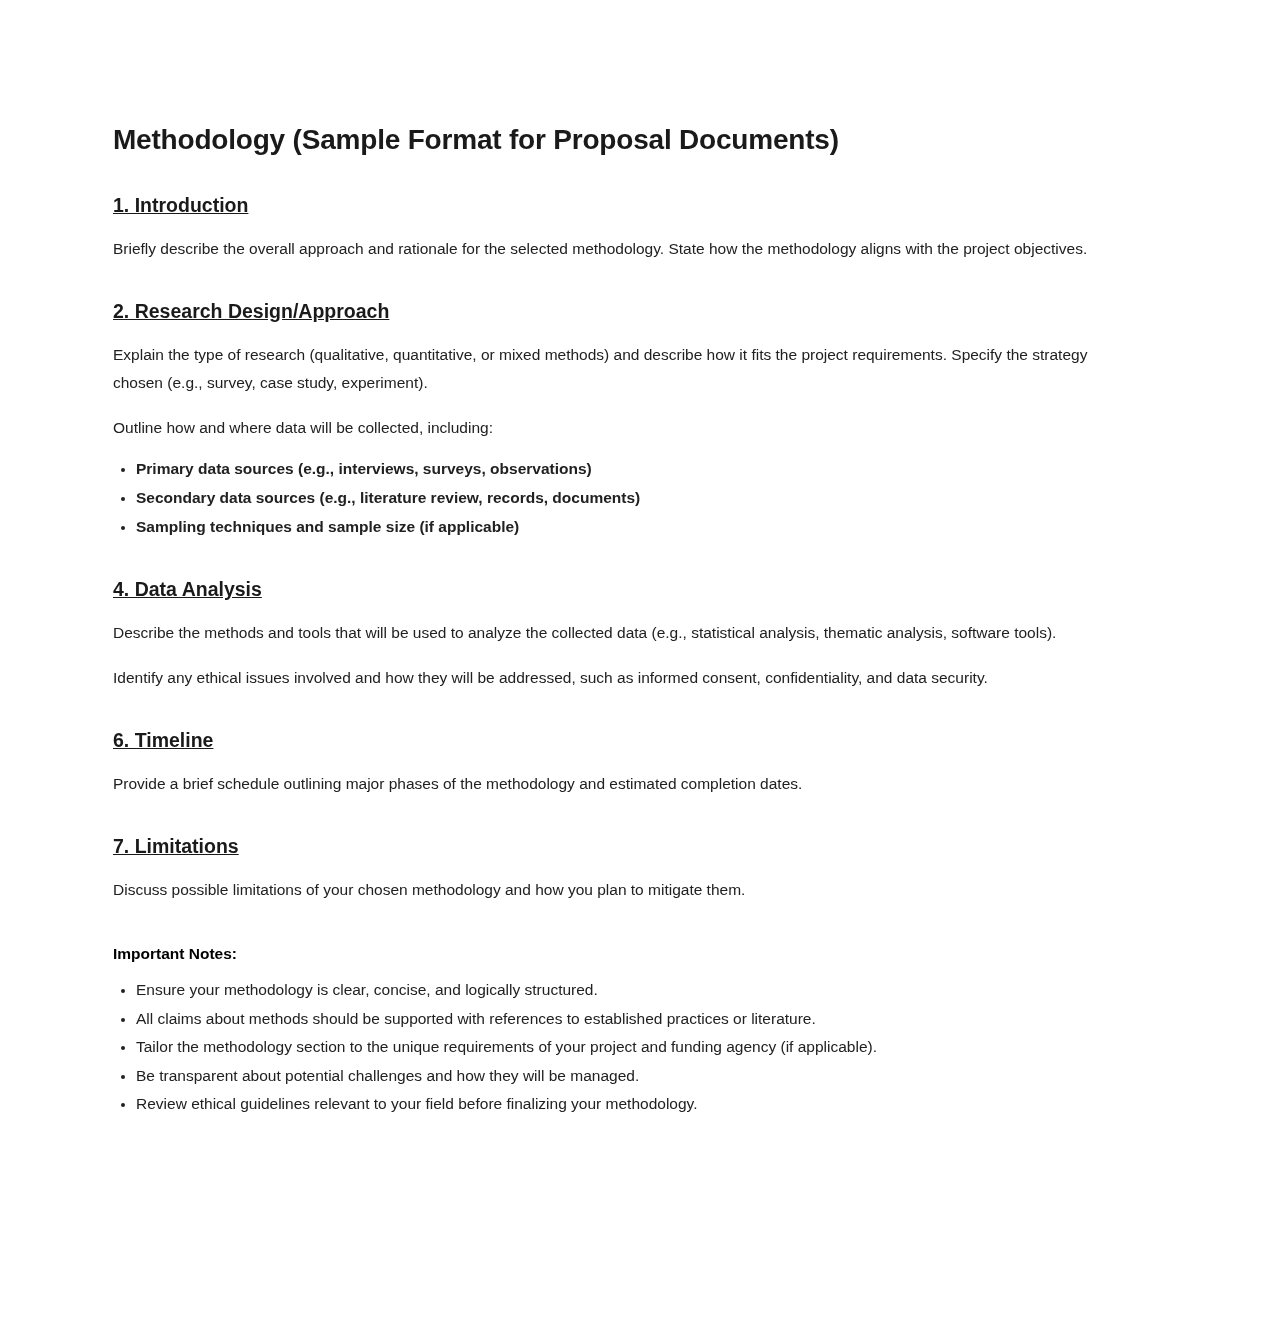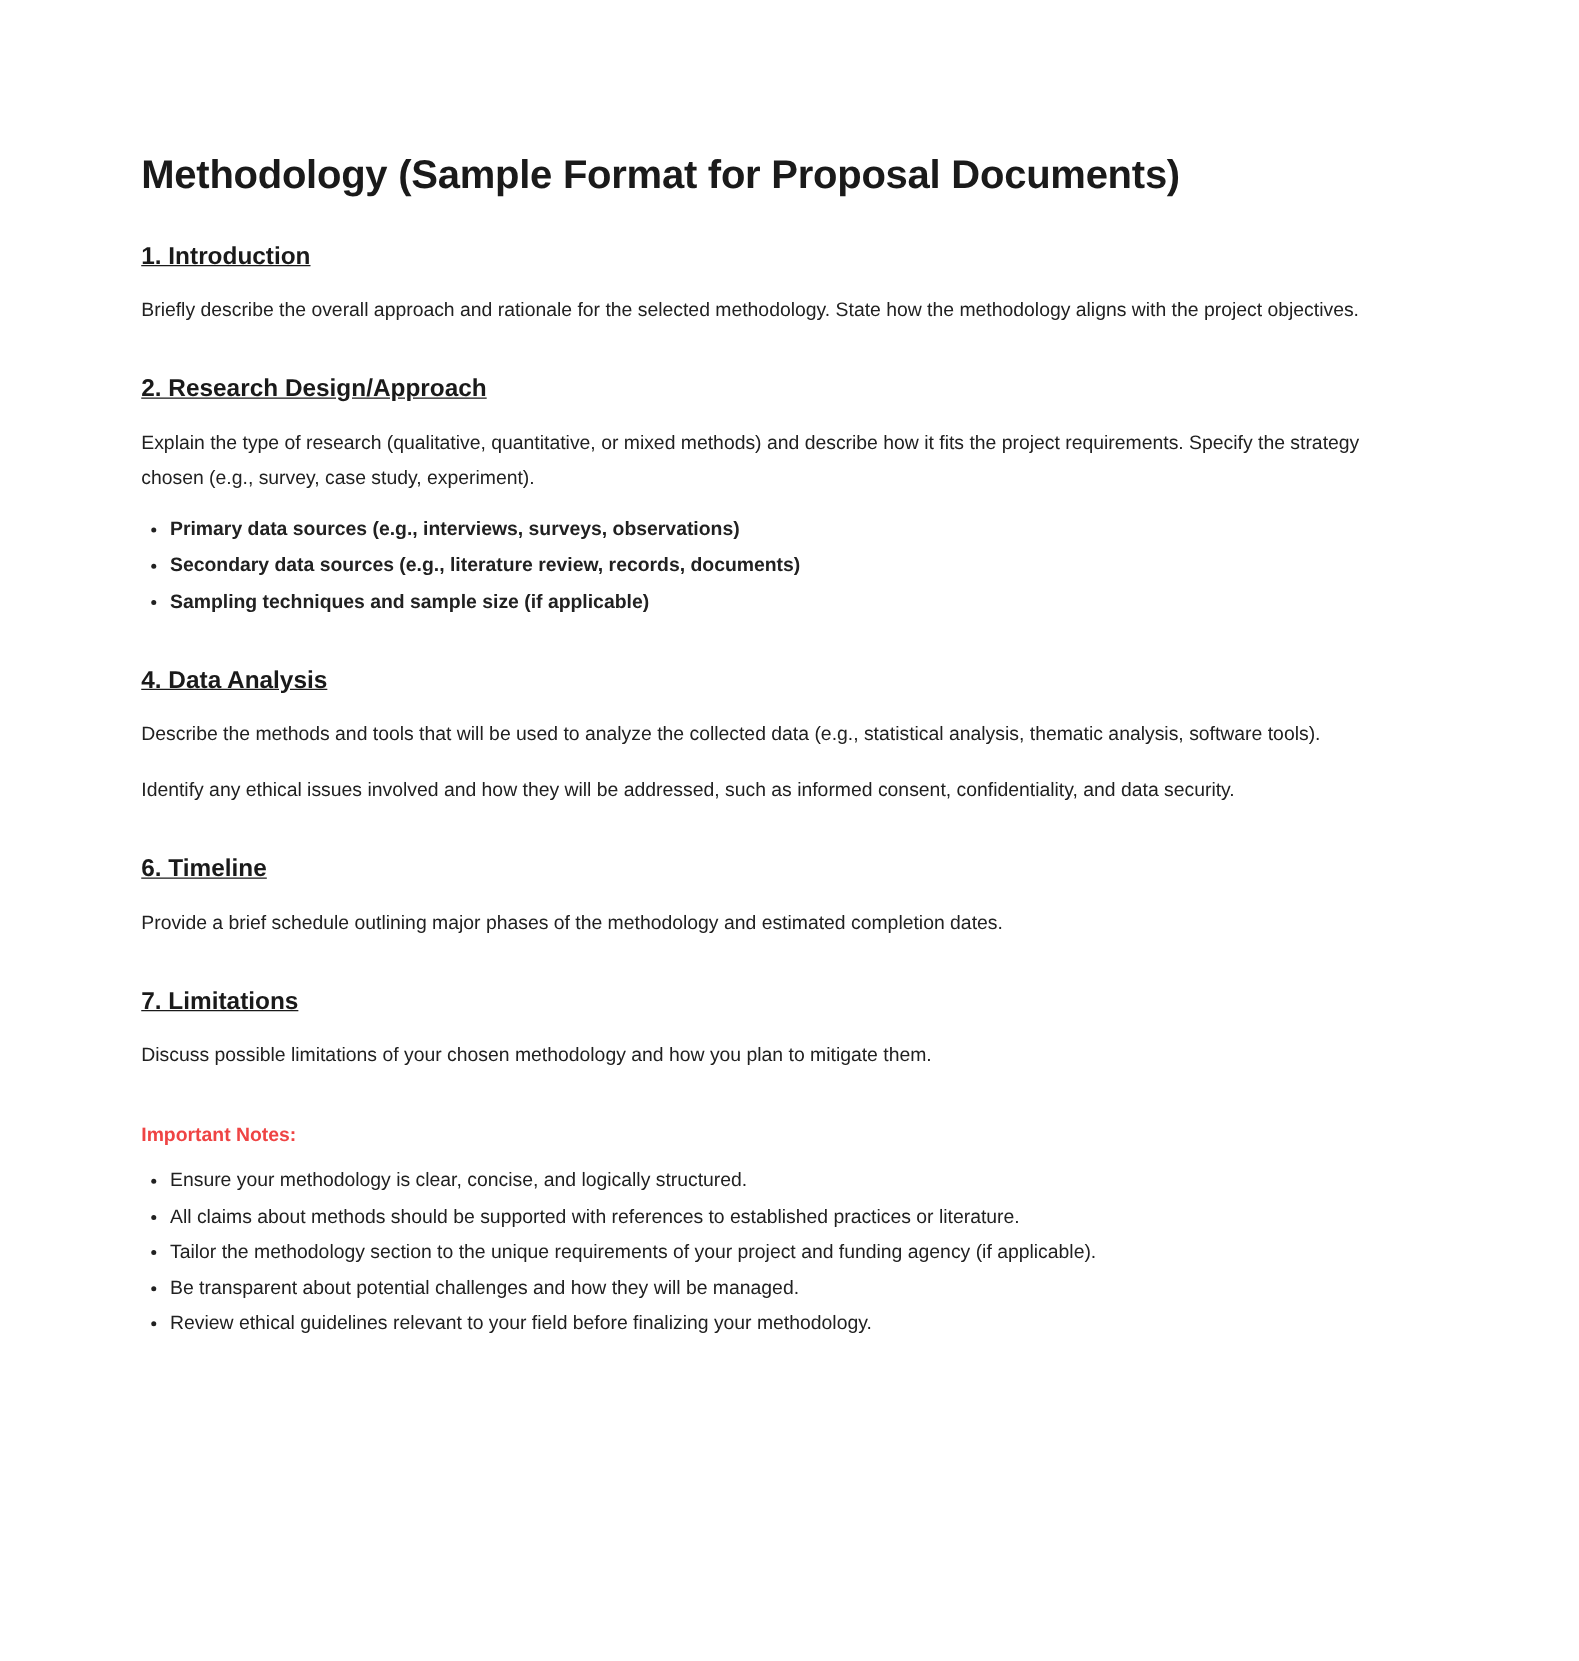--- a/index.html
+++ b/index.html
@@ -9,21 +9,21 @@
     background: #ffffff;
     font-family: "Liberation Sans", "DejaVu Sans", sans-serif;
   }
   .page {
     width: 1263px;
     min-height: 1329px;
     background: #ffffff;
     padding: 122px 125px 60px 113px;
   }
   .doc-title {
-    font-size: 32px;
+    font-size: 28px;
     line-height: 35px;
     font-weight: 700;
     color: #1a1a1a;
     margin: 0;
     letter-spacing: -0.2px;
   }
   .section-heading {
     font-size: 19.5px;
     line-height: 25px;
     font-weight: 700;
@@ -49,21 +49,21 @@
     font-weight: bold;
   }
   ul.bullet-list li::marker {
     color: #212121;
     font-size: 13px;
   }
   .notes-heading {
     font-size: 15.5px;
     line-height: 24px;
     font-weight: 700;
-    color: #ef4444;
+    color: #000000;
     margin: 38px 0 0 0;
   }
   ul.notes-list {
     margin: 10px 0 0 0;
     padding: 0 0 0 23px;
     list-style: disc outside;
   }
   ul.notes-list li {
     font-size: 15.5px;
     line-height: 28.5px;
@@ -85,20 +85,21 @@
     <h2 class="section-heading">1. Introduction</h2>
     <p class="body-paragraph">Briefly describe the overall approach and rationale for the selected methodology. State how the methodology aligns with the project objectives.</p>
   </section>
 
   <section>
     <h2 class="section-heading">2. Research Design/Approach</h2>
     <p class="body-paragraph">Explain the type of research (qualitative, quantitative, or mixed methods) and describe how it fits the project requirements. Specify the strategy chosen (e.g., survey, case study, experiment).</p>
   </section>
 
   <section>
+    <p class="body-paragraph">Outline how and where data will be collected, including:</p>
     <ul class="bullet-list">
       <li>Primary data sources (e.g., interviews, surveys, observations)</li>
       <li>Secondary data sources (e.g., literature review, records, documents)</li>
       <li>Sampling techniques and sample size (if applicable)</li>
     </ul>
   </section>
 
   <section>
     <h2 class="section-heading">4. Data Analysis</h2>
     <p class="body-paragraph">Describe the methods and tools that will be used to analyze the collected data (e.g., statistical analysis, thematic analysis, software tools).</p>

